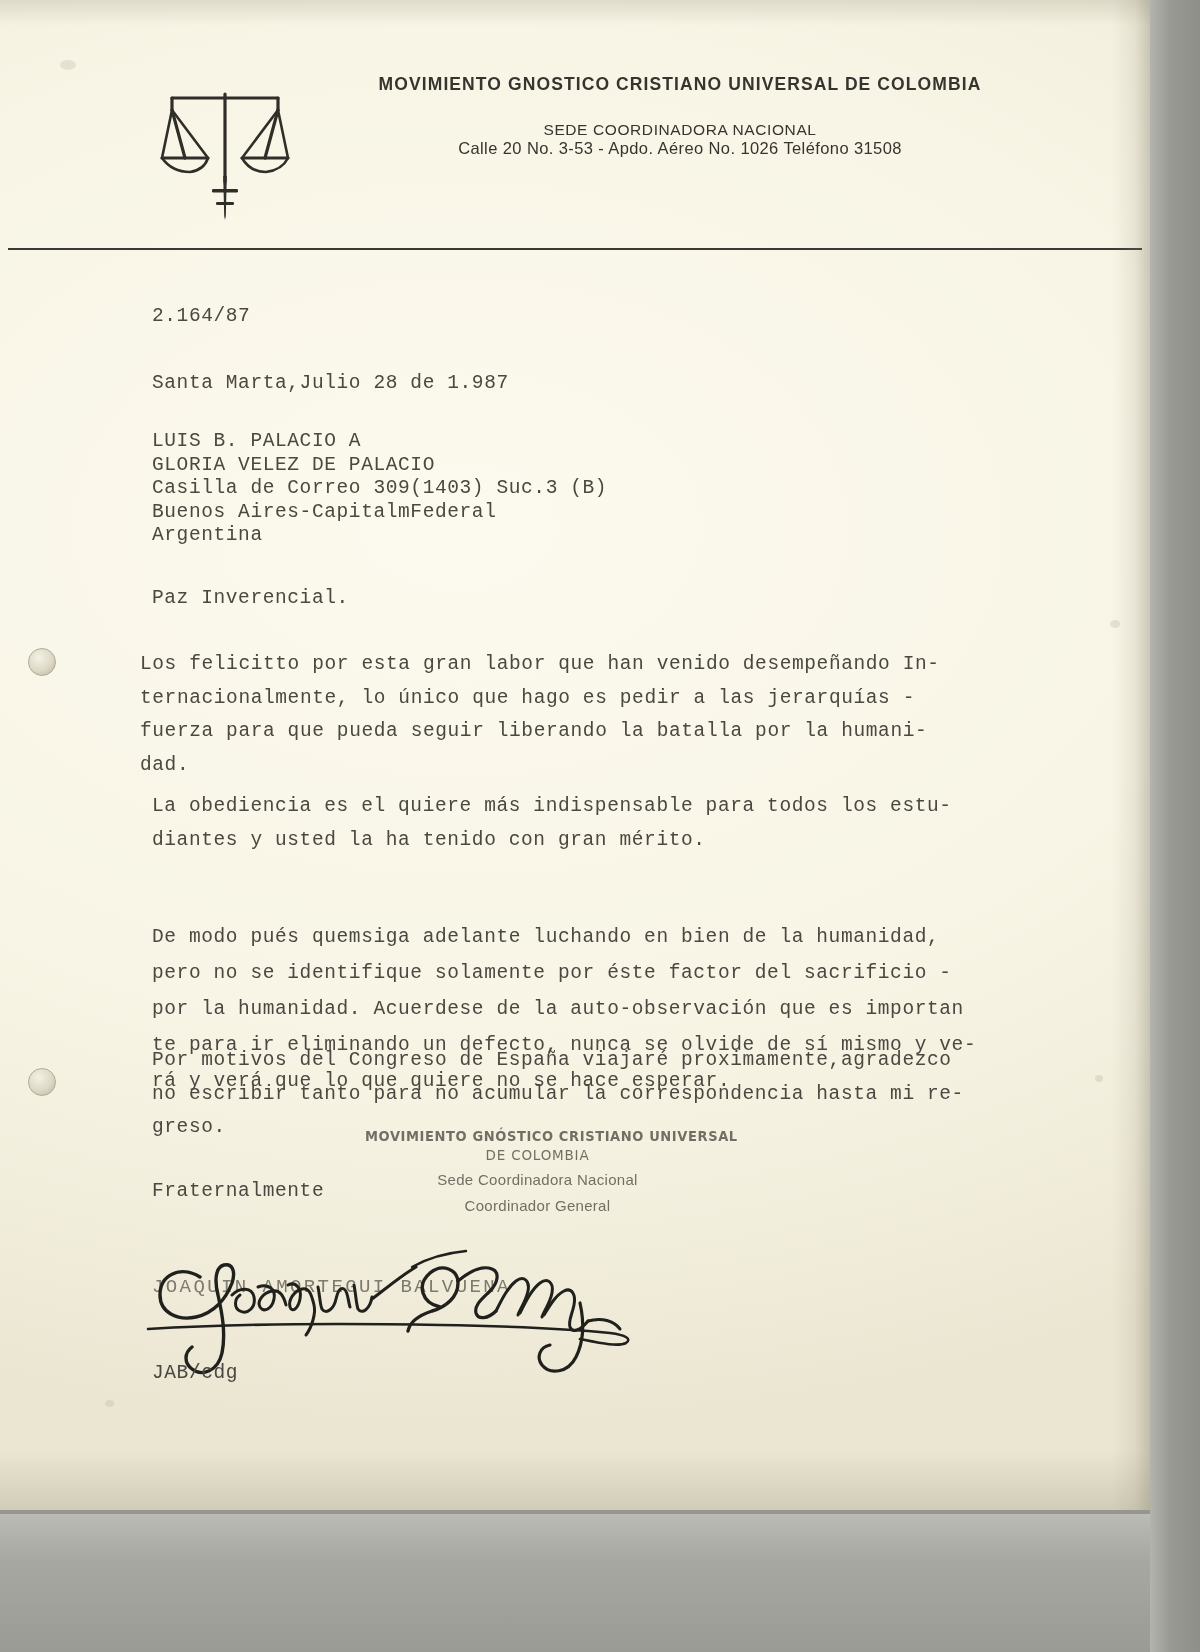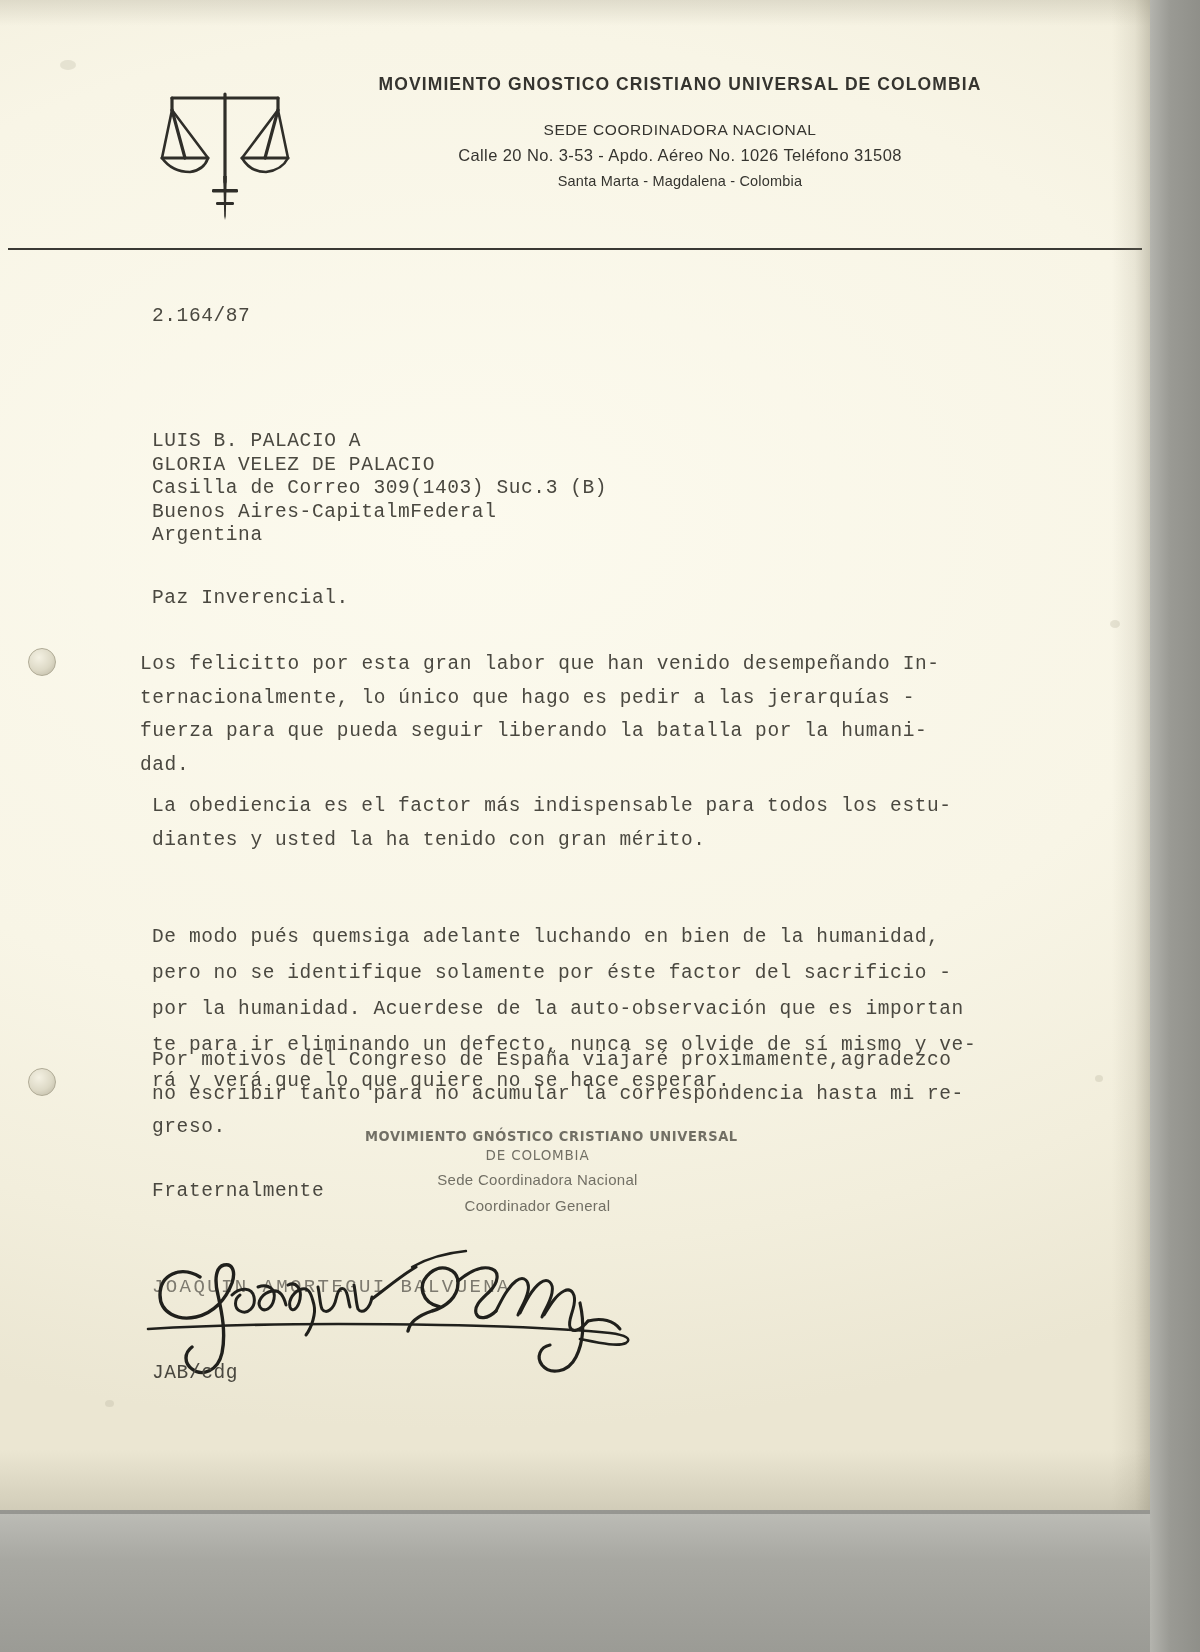--- a/index.html
+++ b/index.html
@@ -106,21 +106,20 @@
     white-space: nowrap;
   }
   .org-sede {
     font-size: 15.5px;
     margin-top: 26px;
     letter-spacing: .6px;
     white-space: nowrap;
   }
   .org-addr {
     font-size: 16.5px;
-    margin-top: 7px;
     letter-spacing: .4px;
     white-space: nowrap;
   }
   .org-city {
     font-size: 14.5px;
     margin-top: 8px;
     letter-spacing: .2px;
     white-space: nowrap;
   }
   .rule {
@@ -269,44 +268,44 @@
             <rect x="52" y="105" width="26" height="3.4" rx="1.2"></rect>
             <rect x="56" y="118" width="18" height="3" rx="1.2"></rect>
           </g>
         </svg>
       </span>
 
       <div class="head-text">
         <div class="org-name">MOVIMIENTO GNOSTICO CRISTIANO UNIVERSAL DE COLOMBIA</div>
         <div class="org-sede">SEDE COORDINADORA NACIONAL</div>
         <div class="org-addr">Calle 20 No. 3-53 - Apdo. Aéreo No. 1026 Teléfono 31508</div>
-        <div class="org-city">Santa Marta - Magdalena - Colombia</div>
       </div>
     </div>
 
     <div class="rule"></div>
 
     <div class="punch" id="punch-top"></div>
     <div class="punch" id="punch-bottom"></div>
 
     <div class="typed" id="ref-no">2.164/87</div>
+    <div class="typed" id="date-line">Santa Marta,Julio 28 de 1.987</div>
 
     <div class="typed block" id="addressee">LUIS B. PALACIO A
 GLORIA VELEZ DE PALACIO
 Casilla de Correo 309(1403) Suc.3 (B)
 Buenos Aires-CapitalmFederal
 Argentina</div>
 
     <div class="typed" id="salutation">Paz Inverencial.</div>
 
     <div class="typed block" id="para1">Los felicitto por esta gran labor que han venido desempeñando In-
 ternacionalmente, lo único que hago es pedir a las jerarquías -
 fuerza para que pueda seguir liberando la batalla por la humani-
 dad.</div>
-    <div class="typed block" id="para2">La obediencia es el factor más indispensable para todos los estu-
+    <div class="typed block" id="para2">La obediencia es el quiere más indispensable para todos los estu-
 diantes y usted la ha tenido con gran mérito.</div>
     <div class="typed block" id="para3">De modo pués quemsiga adelante luchando en bien de la humanidad,
 pero no se identifique solamente por éste factor del sacrificio -
 por la humanidad. Acuerdese de la auto-observación que es importan
 te para ir eliminando un defecto, nunca se olvide de sí mismo y ve-
 rá y verá que lo que quiere no se hace esperar.</div>
     <div class="typed block" id="para4">Por motivos del Congreso de España viajaré proximamente,agradezco
 no escribir tanto para no acumular la correspondencia hasta mi re-
 greso.</div>
 

